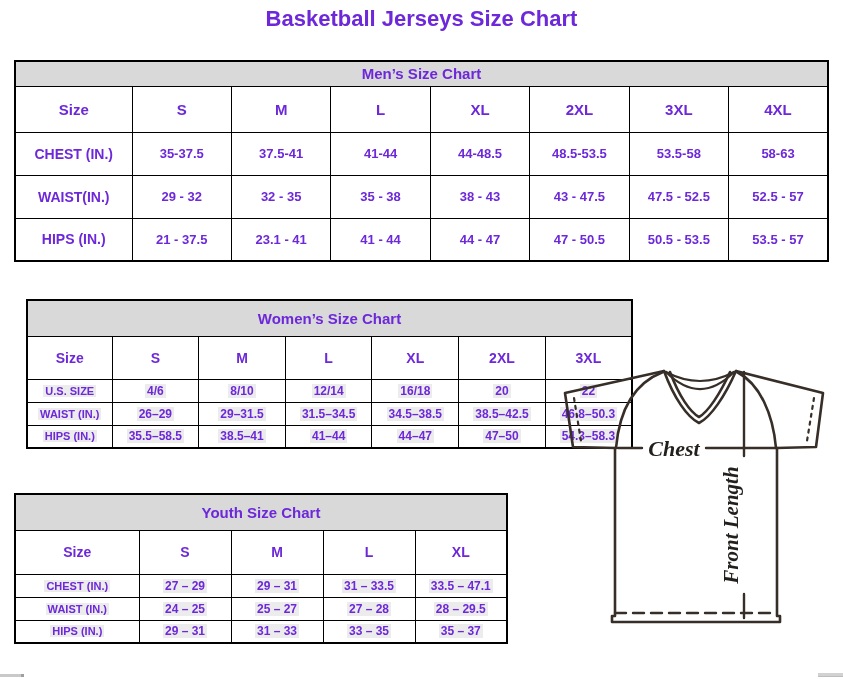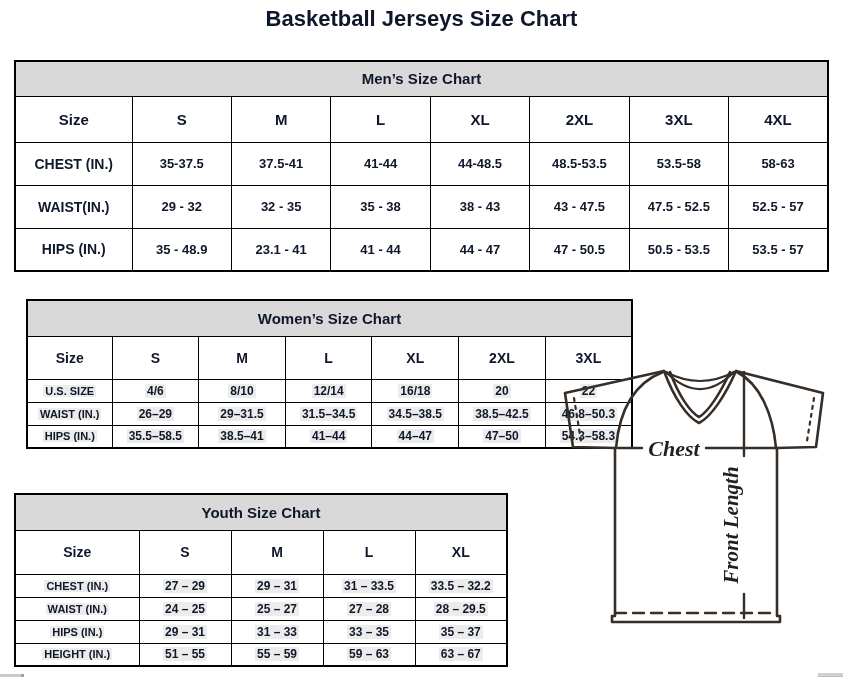--- a/index.html
+++ b/index.html
@@ -1,34 +1,34 @@
 <!DOCTYPE html>
 <html><head>
 <meta charset="utf-8">
 <style>
   html,body{margin:0;padding:0;background:#fff;}
   .page{
     position:relative;width:843px;height:679px;background:#ffffff;overflow:hidden;
-    font-family:"Liberation Sans",sans-serif;color:#0f172a;
+    font-family:"Liberation Sans",sans-serif;color:#6d28d9;
   }
   .page-title{
     position:absolute;top:6px;left:0;width:100%;margin:0;
     text-align:center;font-size:22px;font-weight:700;letter-spacing:0px;
   }
   
   table.sizes{
     position:absolute;border-collapse:collapse;table-layout:fixed;
     border:2px solid #000;background:#fff;
   }
   table.sizes td{border:1px solid #000;text-align:center;vertical-align:middle;padding:0;overflow:hidden;}
   table.sizes .ttl{background:#d9d9d9;font-weight:700;font-size:15px;}
   
   .men{left:14px;top:60px;width:815px;}
   .men col.c0{width:117px;}
-  .men tr:nth-of-type(1){height:35px;}
+  .men tr:nth-of-type(1){height:25px;}
   .men tr:nth-of-type(2){height:46px;}
   .men tr:nth-of-type(n+3){height:43px;}
   .men .colh{font-weight:700;font-size:15px;}
   .men td{font-weight:700;font-size:13px;}
   .men .rowl{font-size:14px;}
   
   .women{left:26px;top:299px;width:607px;}
   .women col.c0{width:85px;}
   .women tr:nth-of-type(1){height:36px;}
   .women tr:nth-of-type(2){height:43px;}
@@ -105,21 +105,21 @@
           <td data-name="size-value"><span>29 - 32</span></td>
           <td data-name="size-value"><span>32 - 35</span></td>
           <td data-name="size-value"><span>35 - 38</span></td>
           <td data-name="size-value"><span>38 - 43</span></td>
           <td data-name="size-value"><span>43 - 47.5</span></td>
           <td data-name="size-value"><span>47.5 - 52.5</span></td>
           <td data-name="size-value"><span>52.5 - 57</span></td>
         </tr>
         <tr data-name="measurement-row">
           <td class="rowl" data-name="row-label"><span>HIPS (IN.)</span></td>
-          <td data-name="size-value"><span>35 - 48.9</span></td>
+          <td data-name="size-value"><span>21 - 37.5</span></td>
           <td data-name="size-value"><span>23.1 - 41</span></td>
           <td data-name="size-value"><span>41 - 44</span></td>
           <td data-name="size-value"><span>44 - 47</span></td>
           <td data-name="size-value"><span>47 - 50.5</span></td>
           <td data-name="size-value"><span>50.5 - 53.5</span></td>
           <td data-name="size-value"><span>53.5 - 57</span></td>
         </tr>
       </tbody>
     </table>
 
@@ -193,42 +193,35 @@
           <td class="colh" data-name="column-header">S</td>
           <td class="colh" data-name="column-header">M</td>
           <td class="colh" data-name="column-header">L</td>
           <td class="colh" data-name="column-header">XL</td>
         </tr>
         <tr data-name="measurement-row">
           <td class="rowl" data-name="row-label"><span>CHEST (IN.)</span></td>
           <td data-name="size-value"><span>27 – 29</span></td>
           <td data-name="size-value"><span>29 – 31</span></td>
           <td data-name="size-value"><span>31 – 33.5</span></td>
-          <td data-name="size-value"><span>33.5 – 32.2</span></td>
+          <td data-name="size-value"><span>33.5 – 47.1</span></td>
         </tr>
         <tr data-name="measurement-row">
           <td class="rowl" data-name="row-label"><span>WAIST (IN.)</span></td>
           <td data-name="size-value"><span>24 – 25</span></td>
           <td data-name="size-value"><span>25 – 27</span></td>
           <td data-name="size-value"><span>27 – 28</span></td>
           <td data-name="size-value"><span>28 – 29.5</span></td>
         </tr>
         <tr data-name="measurement-row">
           <td class="rowl" data-name="row-label"><span>HIPS (IN.)</span></td>
           <td data-name="size-value"><span>29 – 31</span></td>
           <td data-name="size-value"><span>31 – 33</span></td>
           <td data-name="size-value"><span>33 – 35</span></td>
           <td data-name="size-value"><span>35 – 37</span></td>
-        </tr>
-        <tr data-name="measurement-row">
-          <td class="rowl" data-name="row-label"><span>HEIGHT (IN.)</span></td>
-          <td data-name="size-value"><span>51 – 55</span></td>
-          <td data-name="size-value"><span>55 – 59</span></td>
-          <td data-name="size-value"><span>59 – 63</span></td>
-          <td data-name="size-value"><span>63 – 67</span></td>
         </tr>
       </tbody>
     </table>
 
   <svg class="jersey" data-name="jersey-diagram" viewBox="0 0 266 260" xmlns="http://www.w3.org/2000/svg">
     <g fill="none" stroke="#372e28" stroke-width="2.6" stroke-linejoin="round" stroke-linecap="round">
       <path data-name="jersey-left-sleeve-outline" d="M102 5 L3 27 L11 81 L54 82"></path>
       <path data-name="jersey-right-sleeve-outline" d="M174 5 L261 27 L254 81 L214 82"></path>
       <path data-name="jersey-body-outline" d="M53 82 L53 250 L50 250 L50 256 L218 256 L218 250 L215 250 L215 82"></path>
       <path data-name="jersey-left-seam" d="M54 82 C57 48 70 18 101 6"></path>

